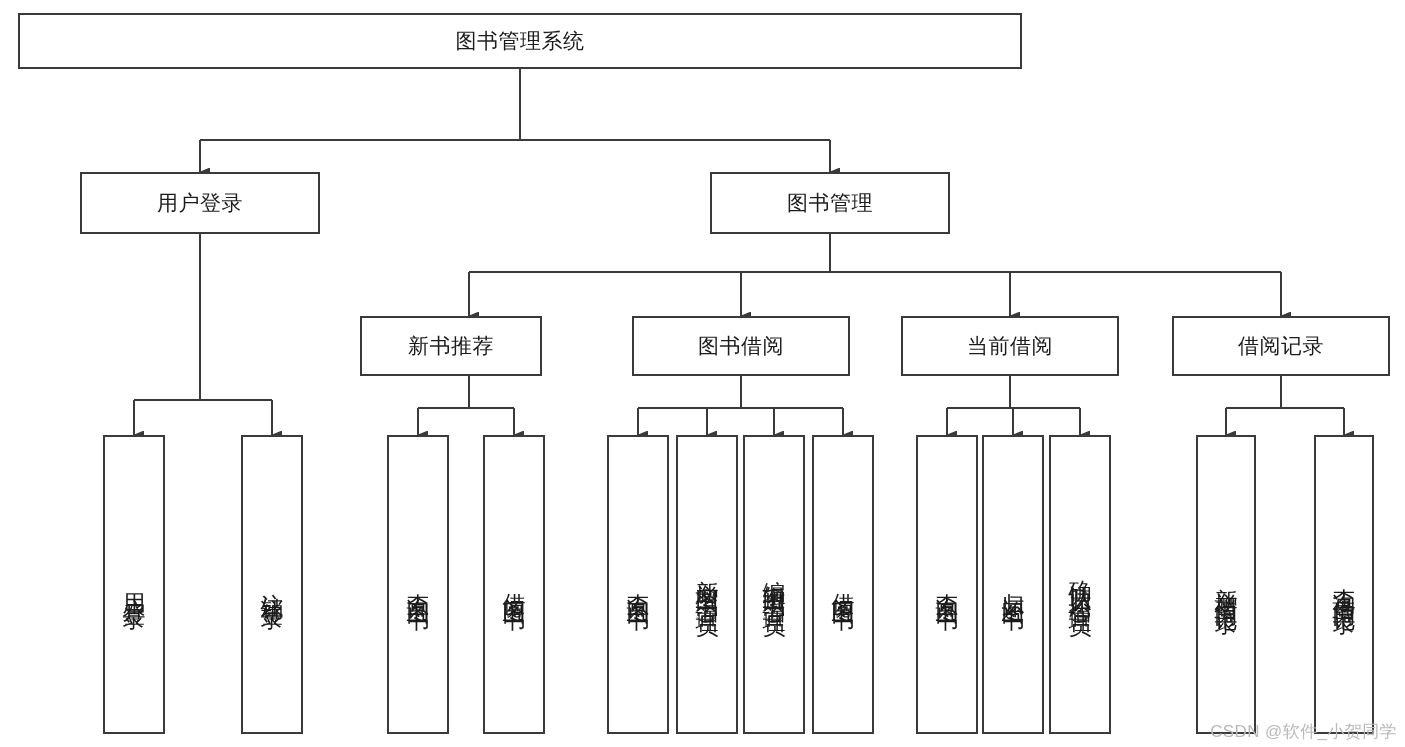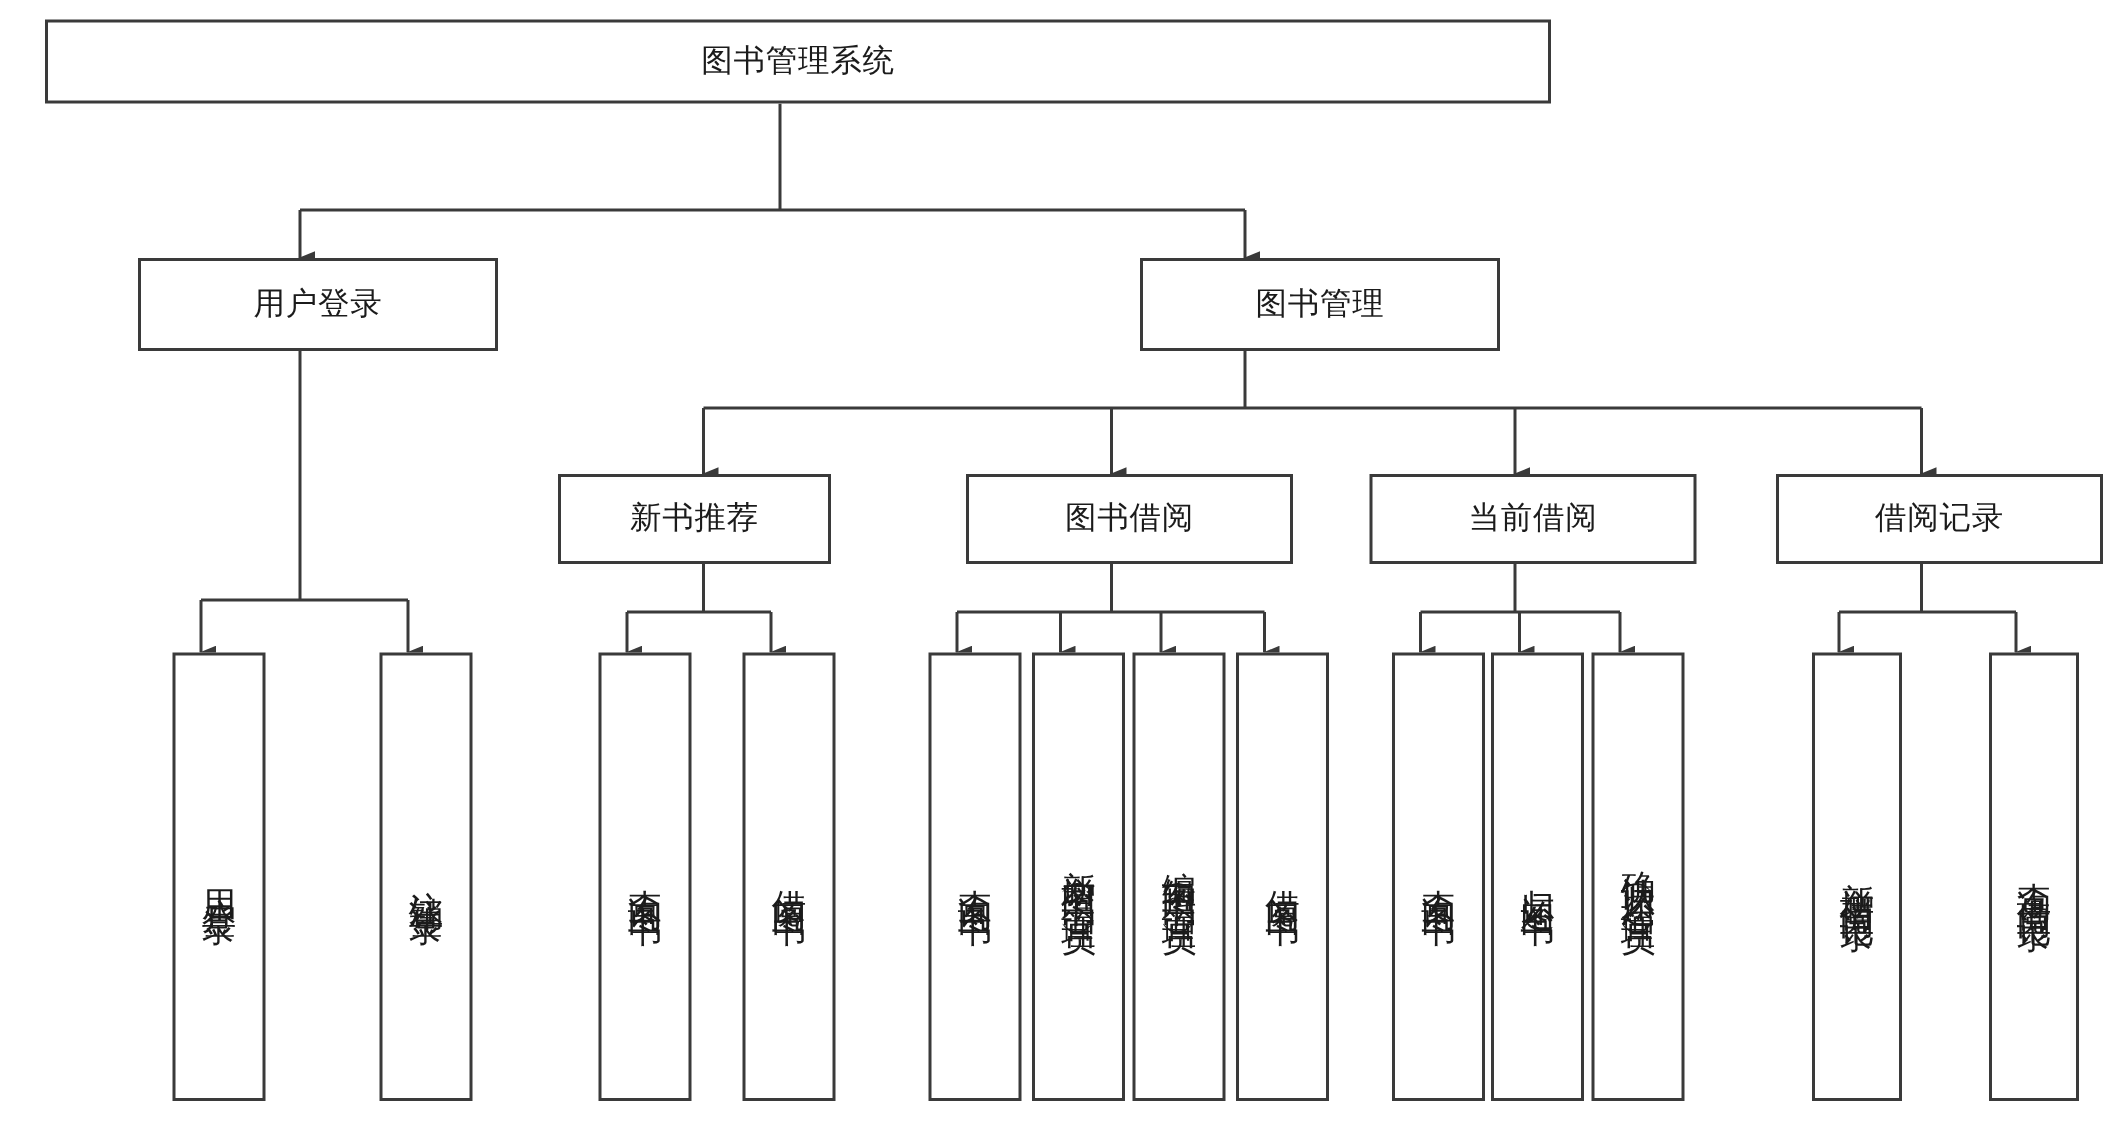--- a/index.html
+++ b/index.html
@@ -29,21 +29,20 @@
   }
   .node {
     position: absolute;
     box-sizing: border-box;
     background: #ffffff;
     border: 2px solid #f9a8d4;
     display: flex;
     align-items: center;
     justify-content: center;
     color: #1b1b1b;
-    margin-left: 12px;
   }
   .node .label {
     display: block;
     text-align: center;
     line-height: 1.12;
     white-space: pre;
   }
   .node.horiz .label {
     font-size: 21px;
     letter-spacing: 0.5px;
@@ -117,21 +116,21 @@
       </g>
   </svg>
 
   <div id="node-layer">
       <div class="node horiz" style="left: 18px; top: 13px; width: 1004px; height: 56px; border-color: rgb(58, 58, 58); background: rgb(255, 255, 255);">
         <span class="label">图书管理系统</span>
       </div>
       <div class="node horiz" style="left: 80px; top: 172px; width: 240px; height: 62px; border-color: rgb(58, 58, 58); background: rgb(255, 255, 255);">
         <span class="label">用户登录</span>
       </div>
-      <div class="node horiz" style="left: 748px; top: 172px; width: 240px; height: 62px; border-color: rgb(58, 58, 58); background: rgb(255, 255, 255);">
+      <div class="node horiz" style="left: 710px; top: 172px; width: 240px; height: 62px; border-color: rgb(58, 58, 58); background: rgb(255, 255, 255);">
         <span class="label">图书管理</span>
       </div>
       <div class="node vert" style="left: 103px; top: 435px; width: 62px; height: 299px; border-color: rgb(58, 58, 58); background: rgb(255, 255, 255);">
         <span class="label">用户登录</span>
       </div>
       <div class="node vert" style="left: 241px; top: 435px; width: 62px; height: 299px; border-color: rgb(58, 58, 58); background: rgb(255, 255, 255);">
         <span class="label">注销登录</span>
       </div>
       <div class="node horiz" style="left: 360px; top: 316px; width: 182px; height: 60px; border-color: rgb(58, 58, 58); background: rgb(255, 255, 255);">
         <span class="label">新书推荐</span>
@@ -173,13 +172,14 @@
         <span class="label">确认归还（管理员）</span>
       </div>
       <div class="node vert" style="left: 1196px; top: 435px; width: 60px; height: 299px; border-color: rgb(58, 58, 58); background: rgb(255, 255, 255);">
         <span class="label">新增借阅记录</span>
       </div>
       <div class="node vert" style="left: 1314px; top: 435px; width: 60px; height: 299px; border-color: rgb(58, 58, 58); background: rgb(255, 255, 255);">
         <span class="label">查询借阅记录</span>
       </div>
     </div>
 
+  <div id="watermark">CSDN @软件_小贺同学</div>
 </div>
 
 </body></html>

